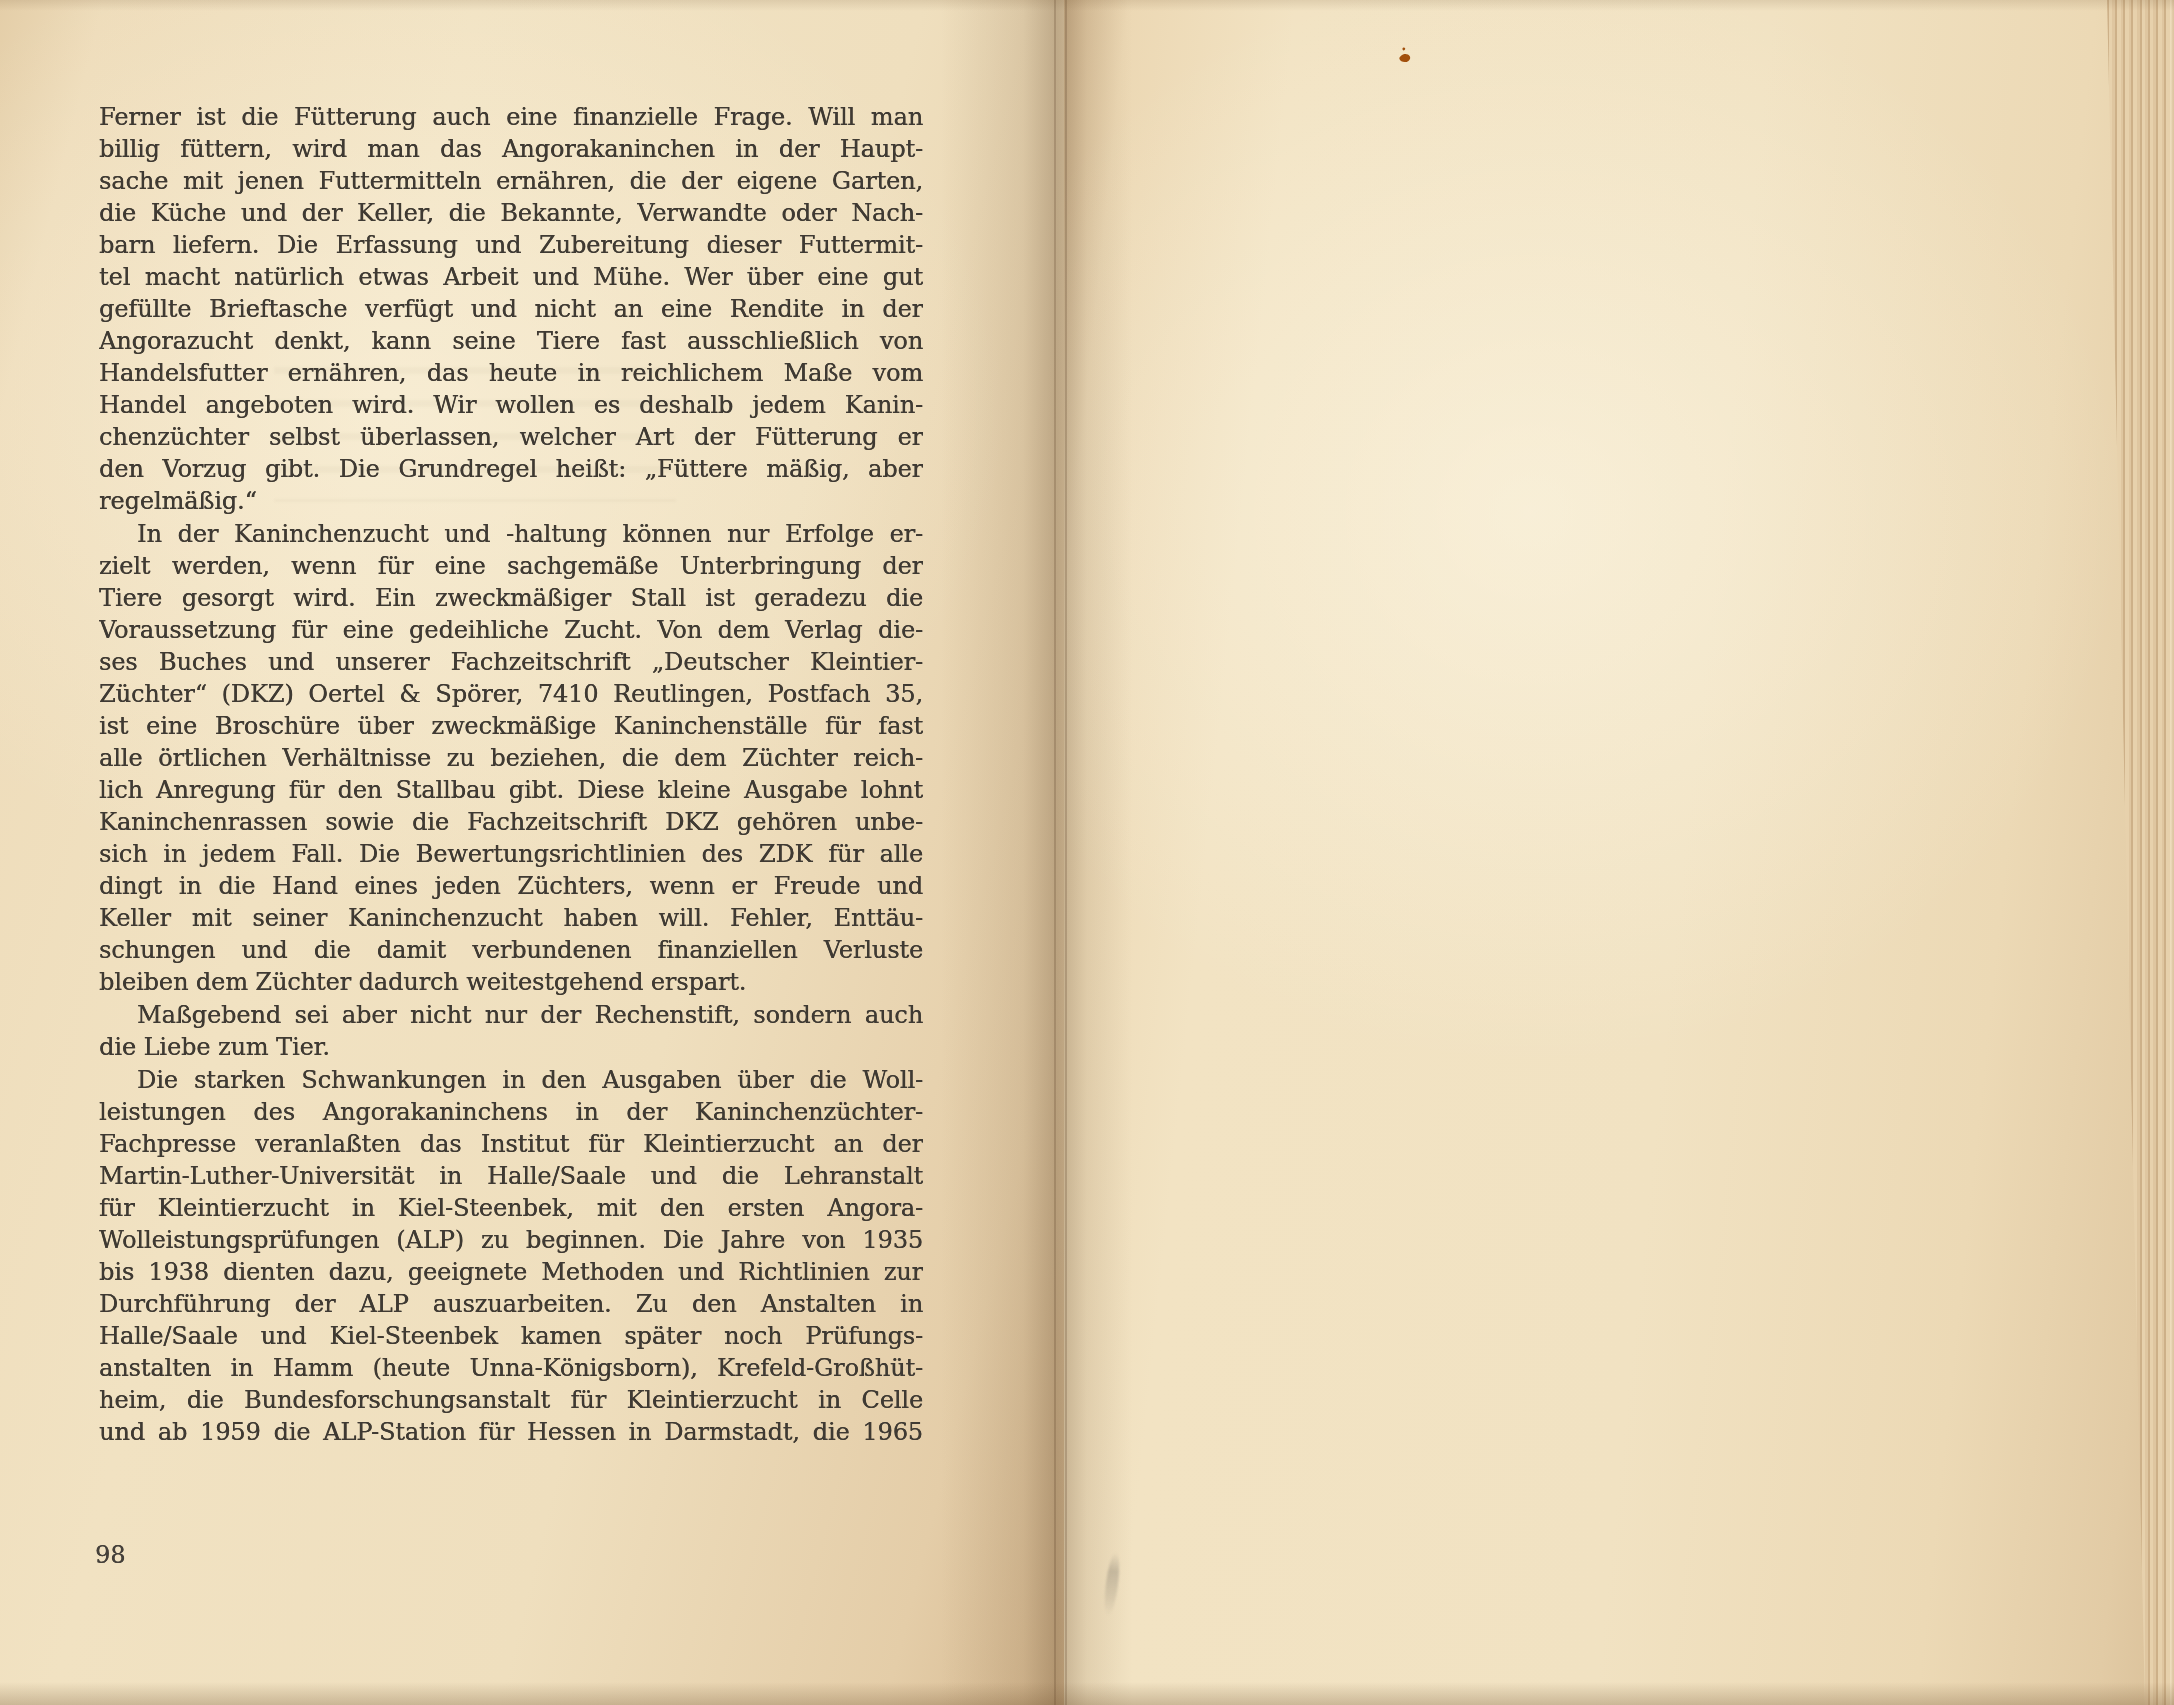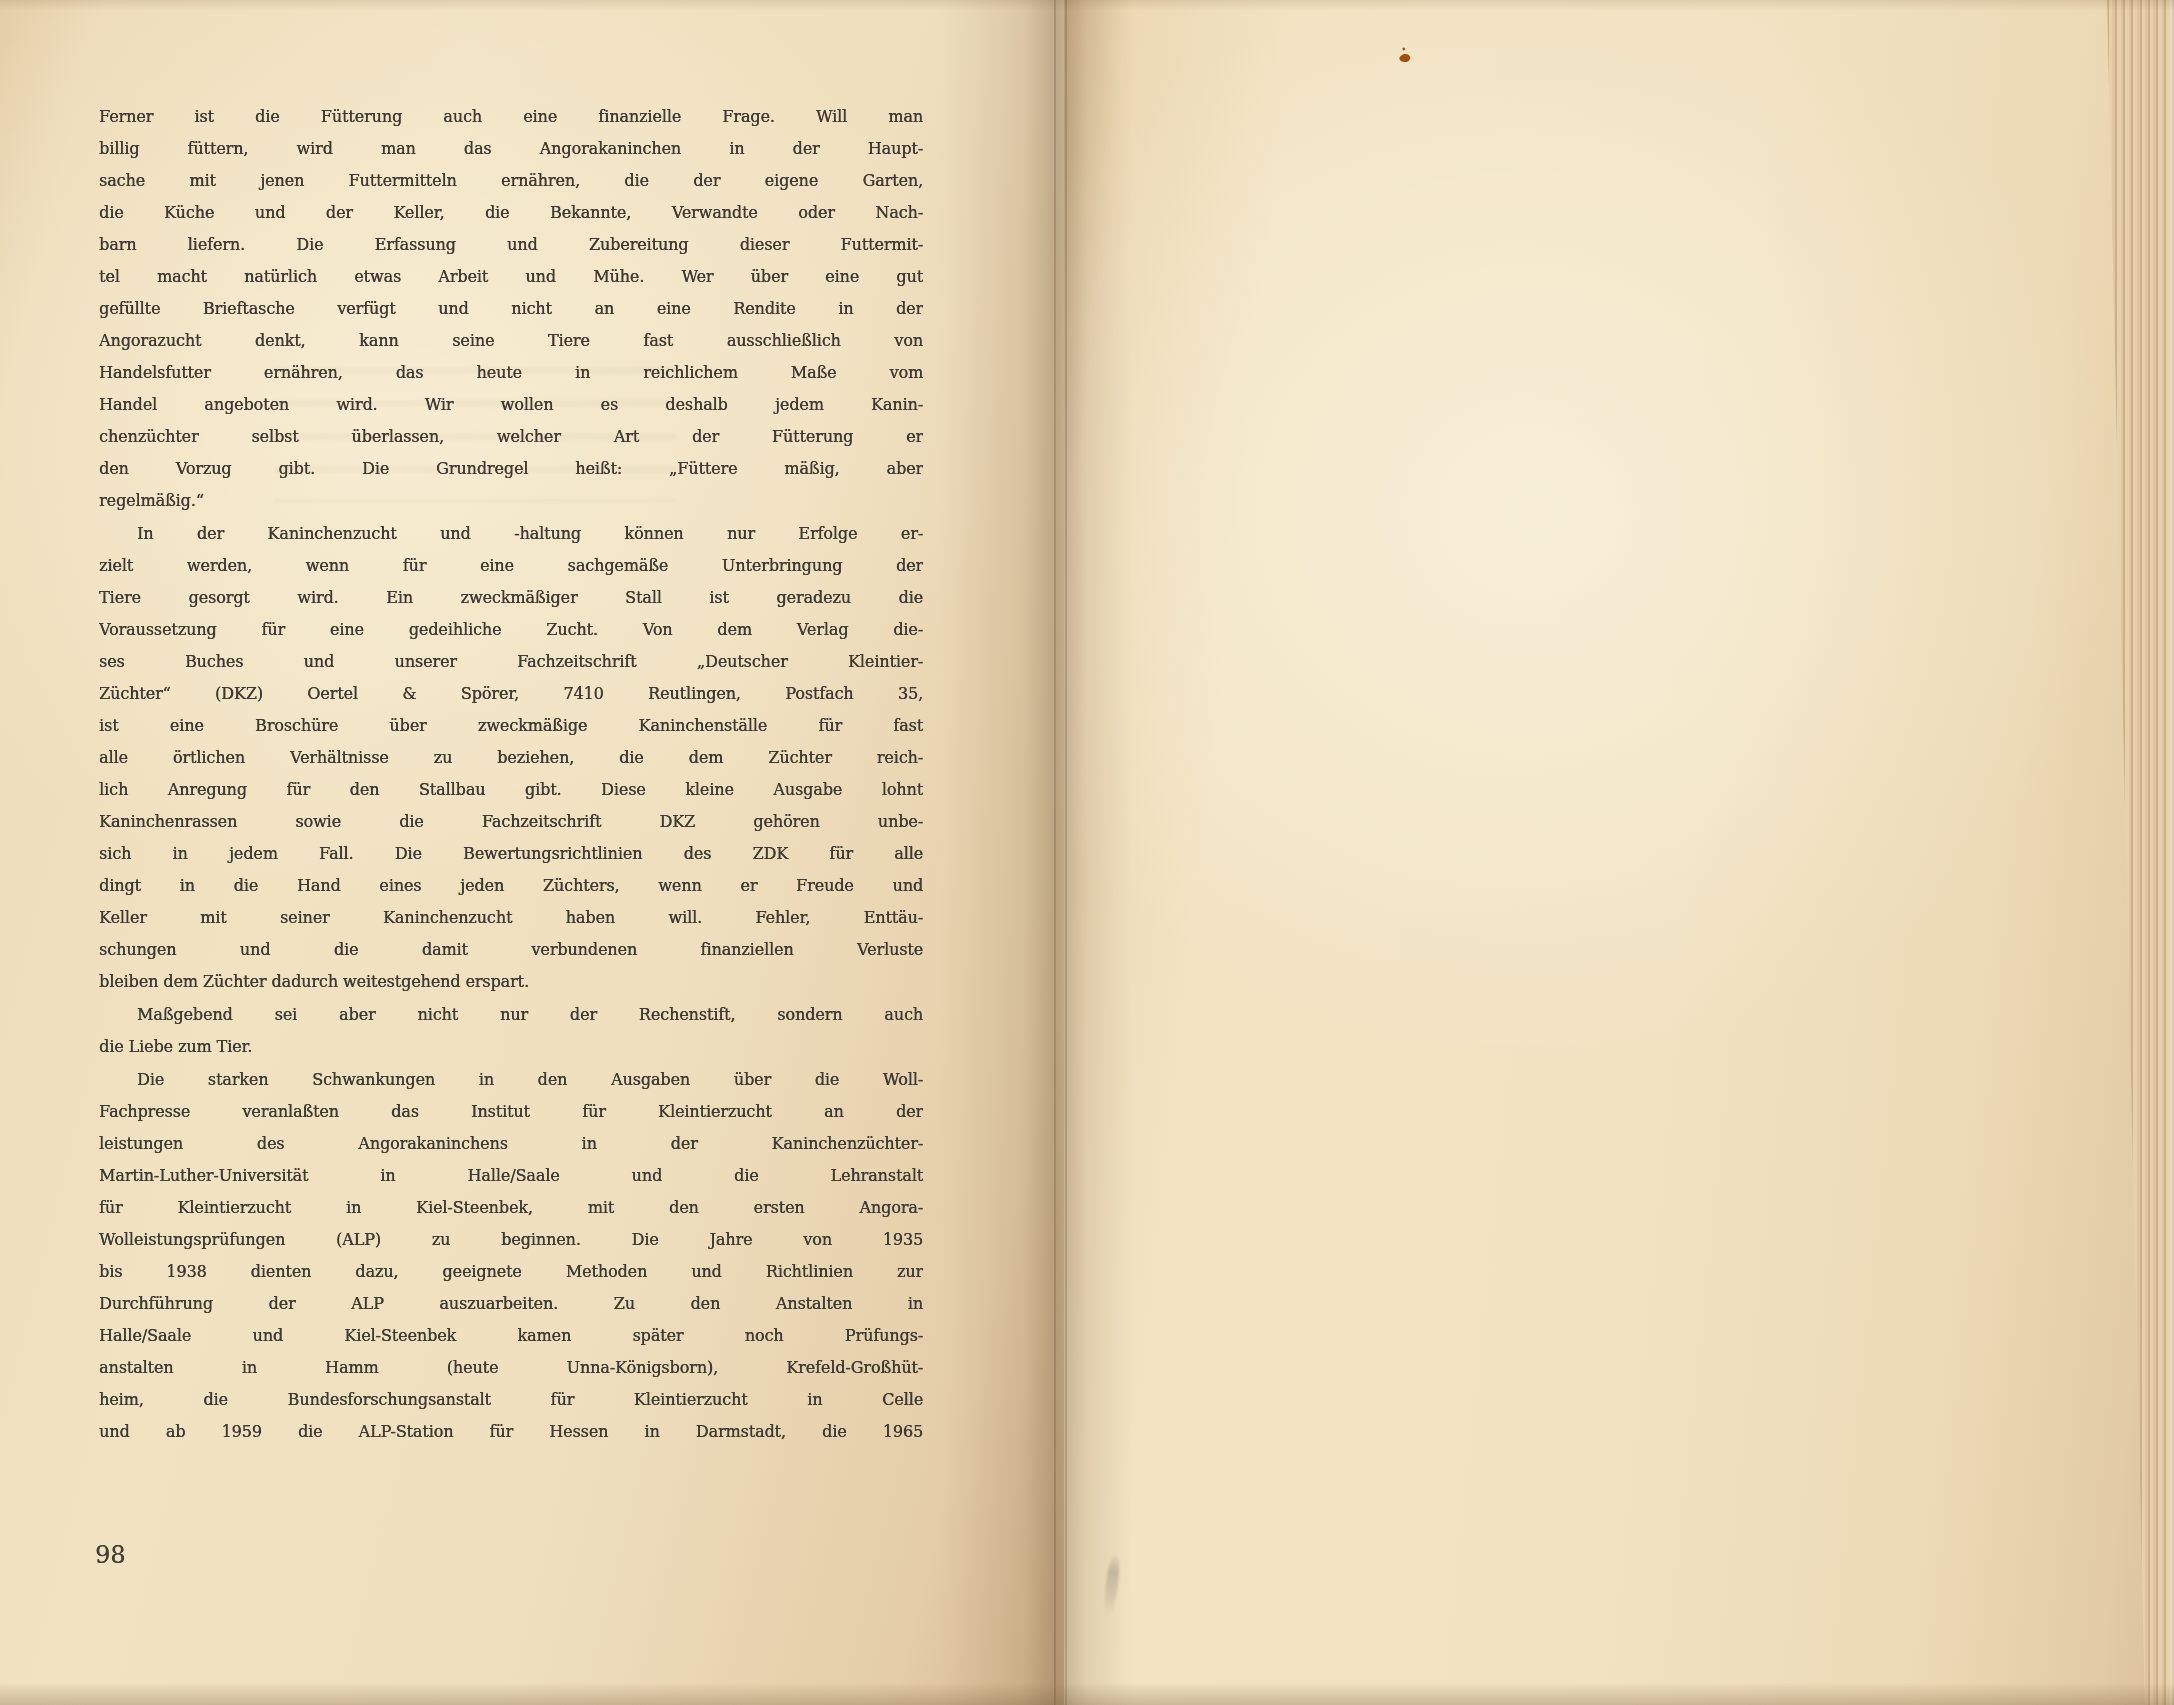--- a/index.html
+++ b/index.html
@@ -42,21 +42,21 @@
   .fore-edge-rim{
     position:absolute;top:0;right:0;width:4.6px;height:100%;
     background:linear-gradient(90deg,rgba(255,244,220,.55),#d9c09a);pointer-events:none;
   }
   .top-edge{position:absolute;top:0;left:0;right:0;height:11px;pointer-events:none;
     background:linear-gradient(180deg,rgba(110,80,45,.14),transparent);}
   .bottom-edge{position:absolute;bottom:0;left:0;right:0;height:24px;pointer-events:none;
     background:linear-gradient(180deg,transparent,rgba(108,78,44,.30));}
   
   .textblock{
-    position:absolute;color:#3f3a33;font-size:16px;line-height:32px;
+    position:absolute;color:#3f3a33;font-size:24px;line-height:32px;
     letter-spacing:-0.1px;text-shadow:0.3px 0 0 currentColor;
   }
   #text-left{left:99px;top:101px;width:824px;}
   .para{margin:0;}
   .para + .para{margin-top:1px;}
   .para.indent .line:first-child{text-indent:38px;}
   .line{text-align:justify;text-align-last:justify;max-height:33px;overflow:hidden;}
   .line.end{text-align-last:auto;}
   .pagenum{position:absolute;font-size:24px;color:#45403a;text-shadow:0.3px 0 0 currentColor;}
   .pagenum-left{left:95px;top:1541px;}
@@ -113,22 +113,22 @@
           <div class="line">Keller mit seiner Kaninchenzucht haben will. Fehler, Enttäu-</div>
           <div class="line">schungen und die damit verbundenen finanziellen Verluste</div>
           <div class="line end">bleiben dem Züchter dadurch weitestgehend erspart.</div>
         </div>
         <div class="para indent">
           <div class="line">Maßgebend sei aber nicht nur der Rechenstift, sondern auch</div>
           <div class="line end">die Liebe zum Tier.</div>
         </div>
         <div class="para indent">
           <div class="line">Die starken Schwankungen in den Ausgaben über die Woll-</div>
+          <div class="line">leistungen des Angorakaninchens in der Kaninchenzüchter-</div>
           <div class="line">Fachpresse veranlaßten das Institut für Kleintierzucht an der</div>
-          <div class="line">leistungen des Angorakaninchens in der Kaninchenzüchter-</div>
           <div class="line">Martin-Luther-Universität in Halle/Saale und die Lehranstalt</div>
           <div class="line">für Kleintierzucht in Kiel-Steenbek, mit den ersten Angora-</div>
           <div class="line">Wolleistungsprüfungen (ALP) zu beginnen. Die Jahre von 1935</div>
           <div class="line">bis 1938 dienten dazu, geeignete Methoden und Richtlinien zur</div>
           <div class="line">Durchführung der ALP auszuarbeiten. Zu den Anstalten in</div>
           <div class="line">Halle/Saale und Kiel-Steenbek kamen später noch Prüfungs-</div>
           <div class="line">anstalten in Hamm (heute Unna-Königsborn), Krefeld-Großhüt-</div>
           <div class="line">heim, die Bundesforschungsanstalt für Kleintierzucht in Celle</div>
           <div class="line">und ab 1959 die ALP-Station für Hessen in Darmstadt, die 1965</div>
         </div>

